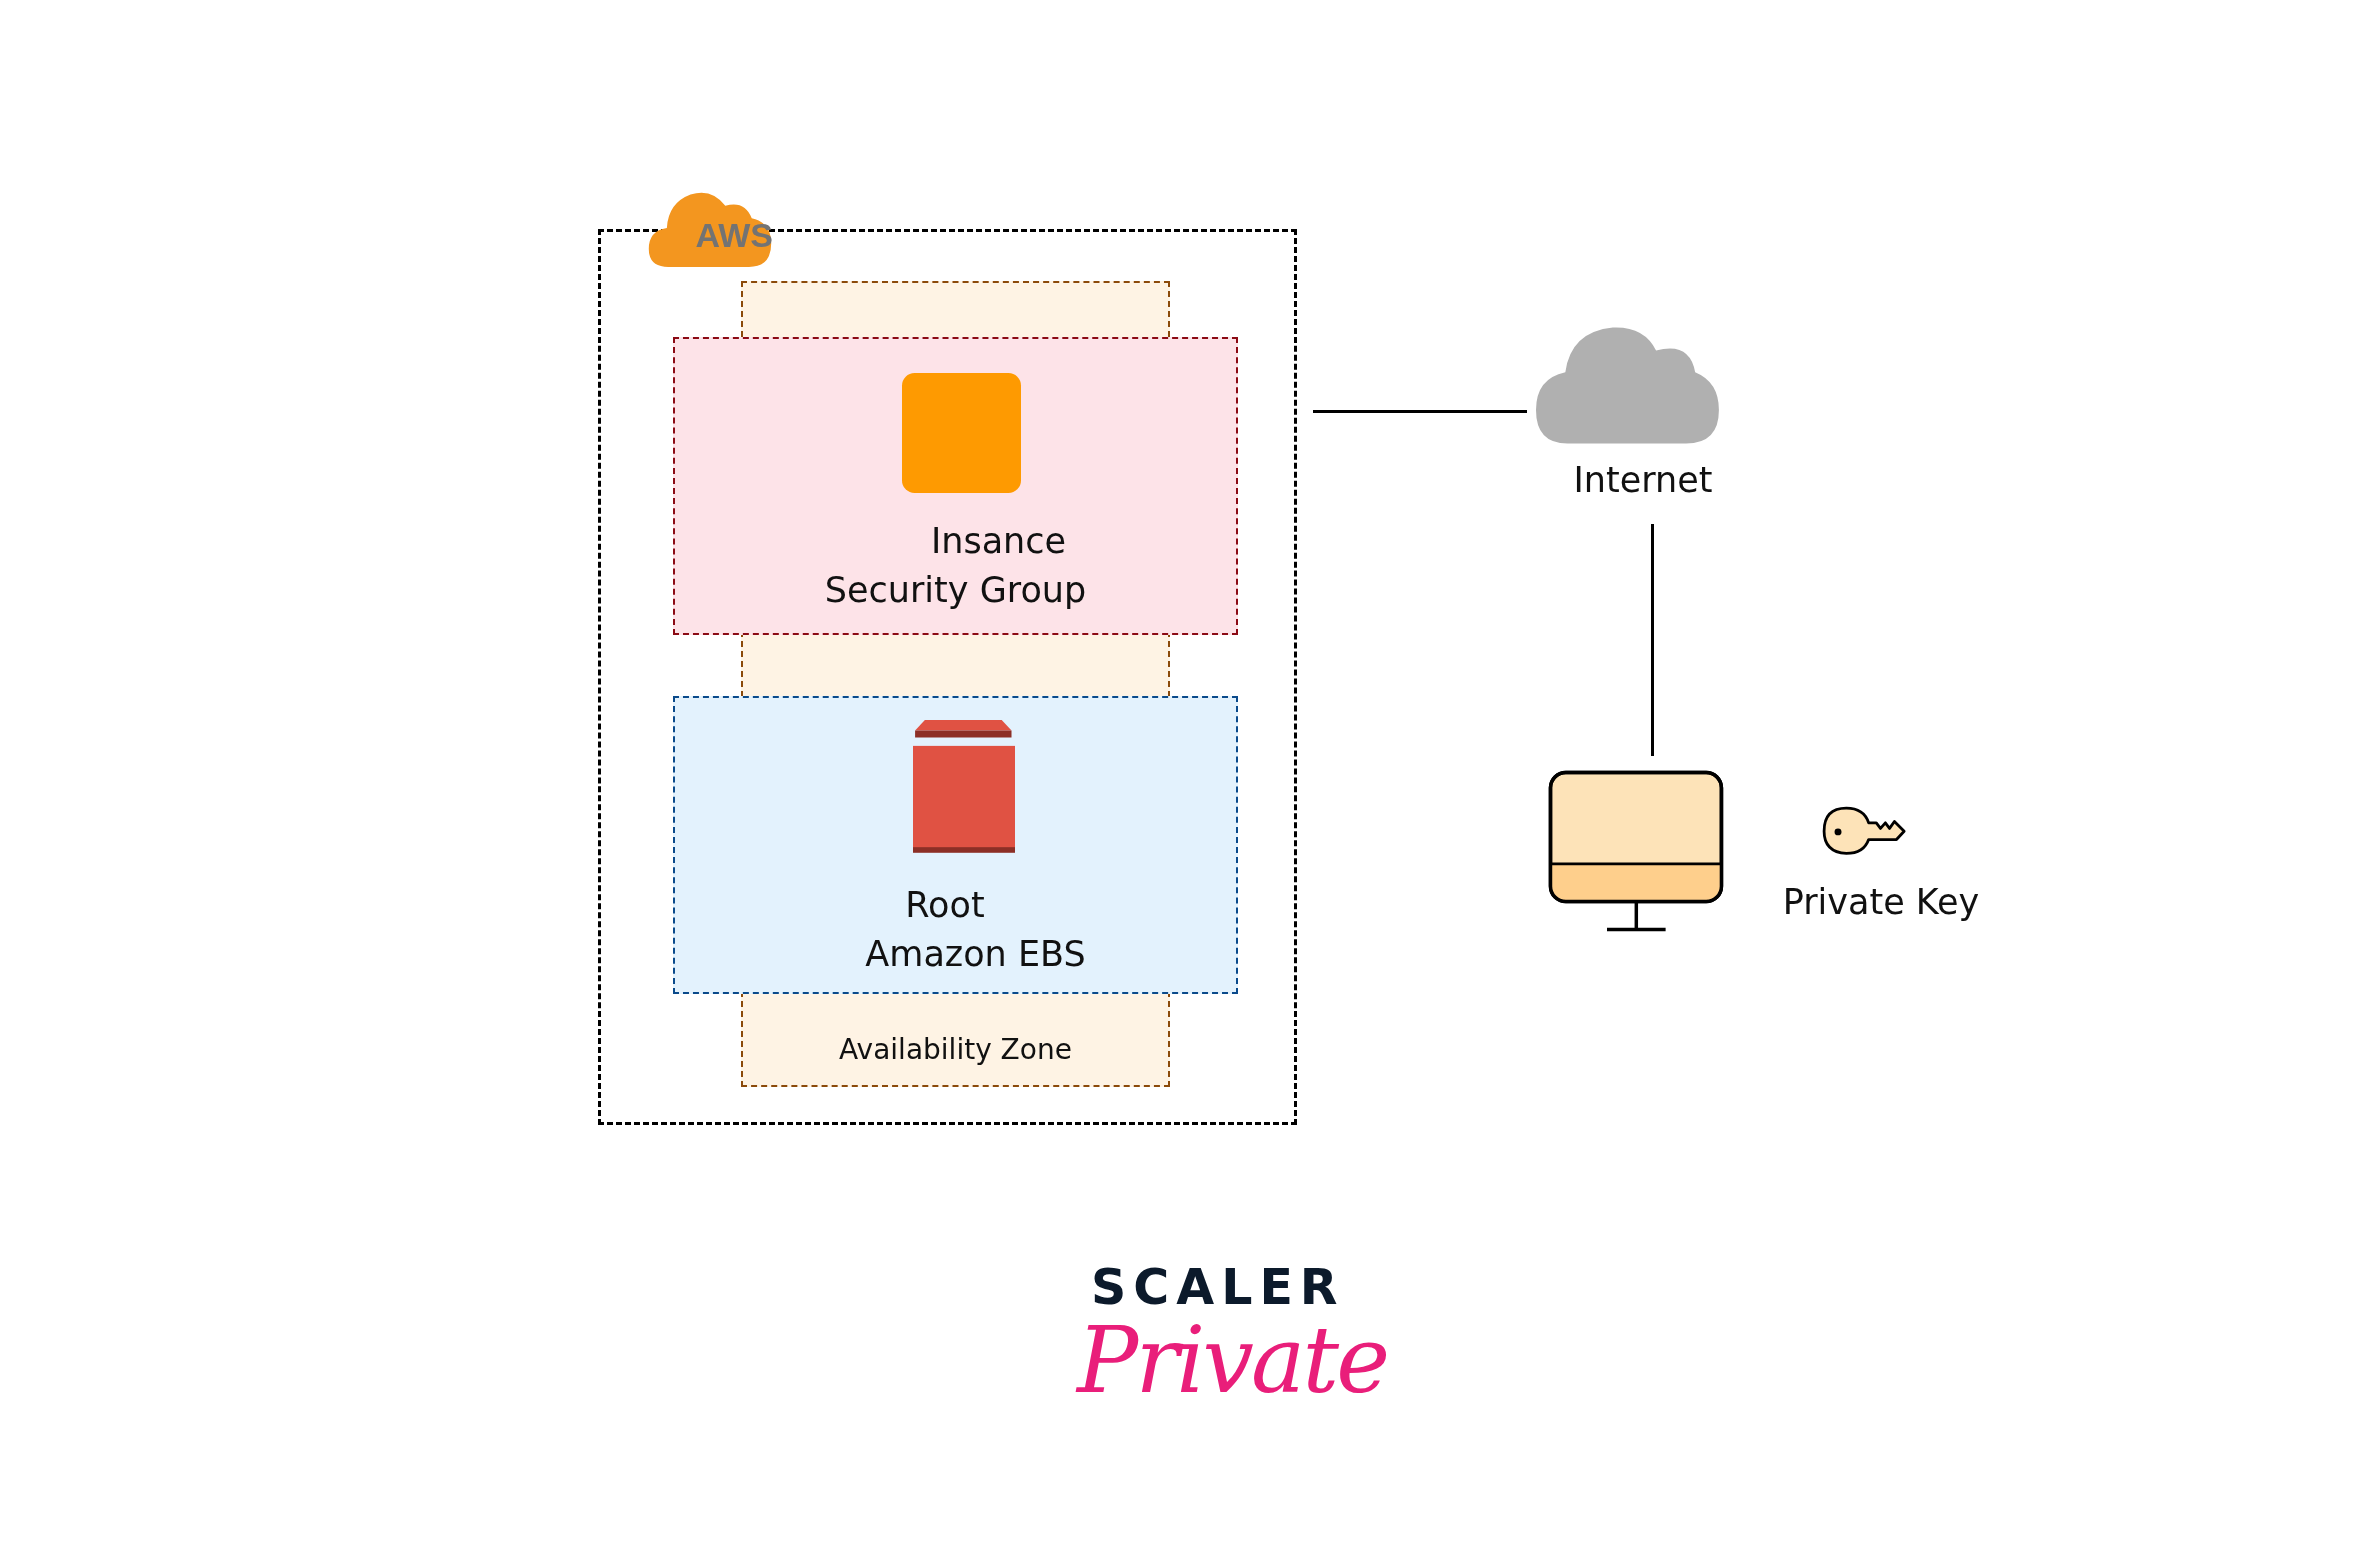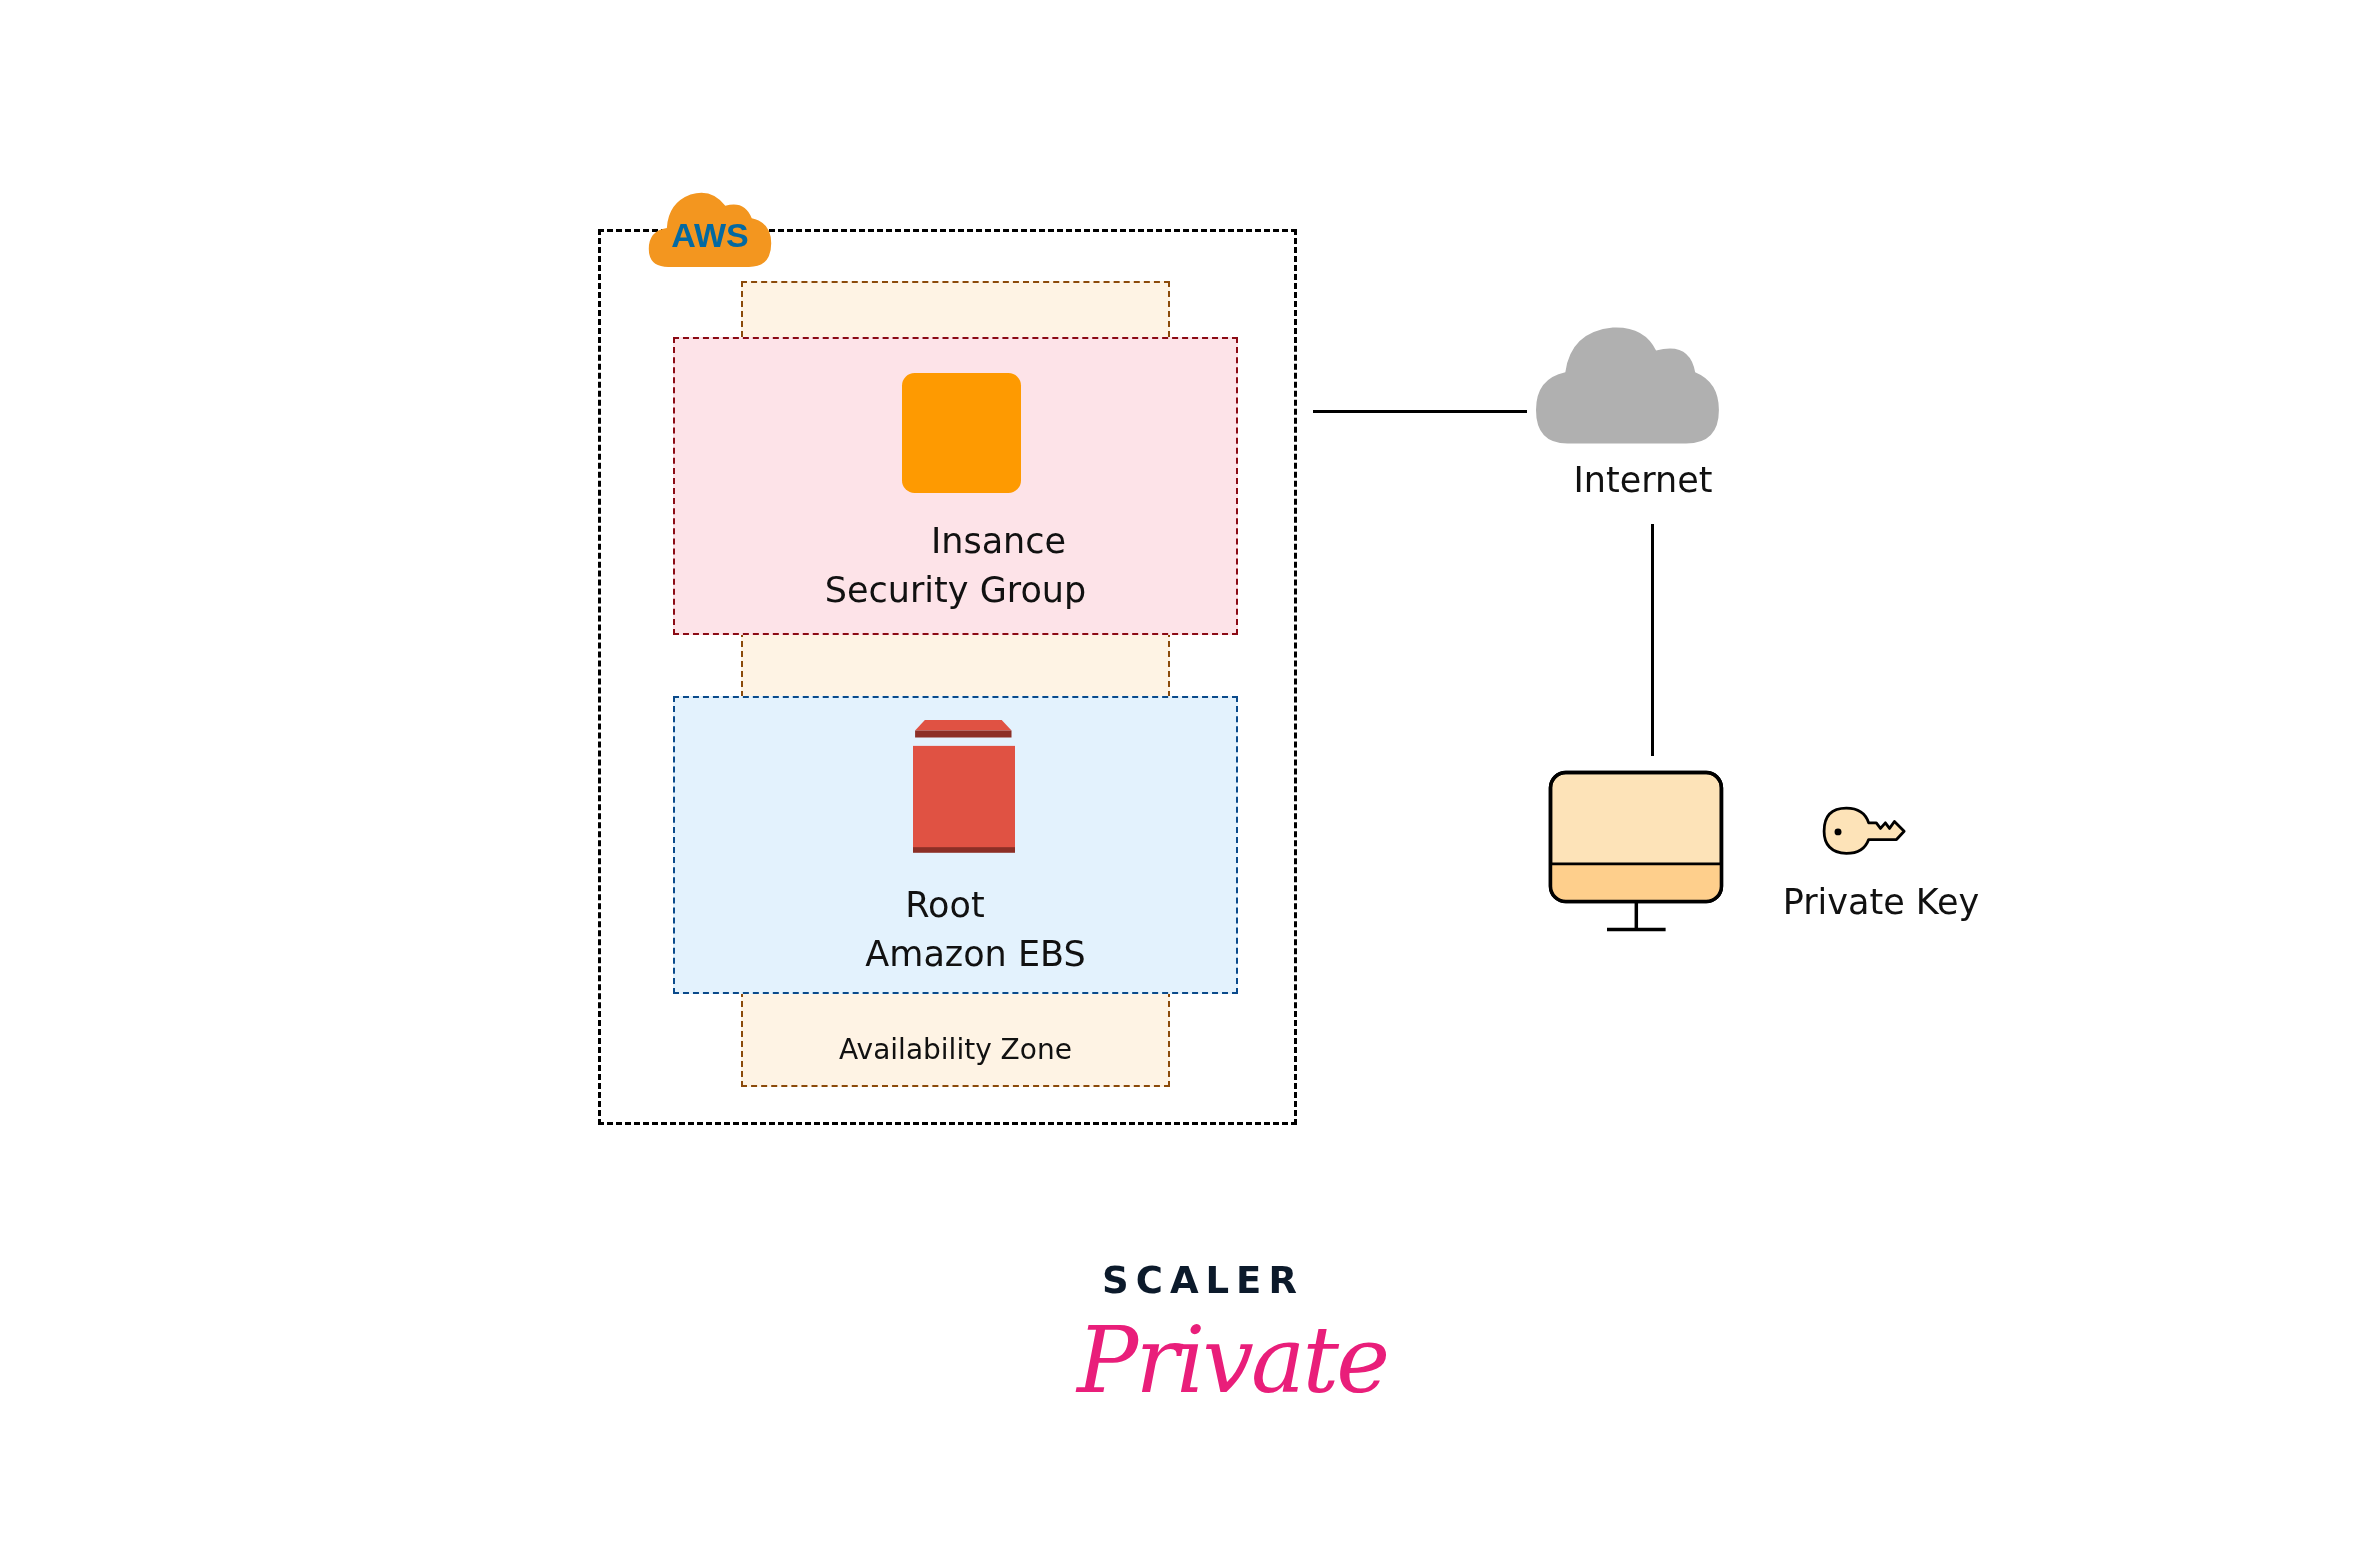--- a/index.html
+++ b/index.html
@@ -14,35 +14,35 @@
             background:#fde3e8; border:2.8px dashed #8b0a14; box-sizing:border-box; }
   .ebs-box { left:673px; top:696px; width:565px; height:298px;
              background:#e3f2fd; border:2.8px dashed #0a4a8b; box-sizing:border-box; }
   .label { text-align:center; color:#111; font-size:35px; line-height:49px; }
   .instance-icon { left:902px; top:373px; width:119px; height:120px;
                    background:#fe9a01; border-radius:12.6px; }
   .line-h { left:1313px; top:410px; width:214px; height:2.8px; background:#000; }
   .line-v { left:1651px; top:524px; width:2.8px; height:232px; background:#000; }
   .logo-scaler { left:1091px; top:1259px; width:224px; text-align:center;
                  font-family:"DejaVu Sans", sans-serif; font-weight:bold;
-                 font-size:37px; letter-spacing:7px; color:#0c1a2b; }
+                 font-size:49px; letter-spacing:7px; color:#0c1a2b; }
   .logo-topics { left:1077px; top:1308px; width:266px; text-align:center;
                  font-family:"DejaVu Serif", serif; font-style:italic;
                  font-size:91px; color:#e91e7a; letter-spacing:-2.8px; }
 </style>
 </head>
 <body>
 
 <div class="abs outer-frame"></div>
 
 <div class="abs" style="left:647px;top:189px;width:126px;height:80px;">
   <svg width="126" height="80" viewBox="0 0 180 115">
     <path d="M30 112 Q2 112 2 86 Q2 60 28 56 Q30 20 62 8 Q92 -2 112 24 Q140 16 150 42 Q178 48 178 78 Q178 112 146 112 Z" fill="#f3961f"></path>
   </svg>
-  <div class="abs" style="left:0;top:26.6px;width:126px;text-align:center;color:#0369a1;font-weight:bold;font-size:34px;font-family:'Liberation Sans',sans-serif;">AWS</div>
+  <div class="abs" style="left:0;top:26.6px;width:126px;text-align:right;color:#737373;font-weight:bold;font-size:34px;font-family:'Liberation Sans',sans-serif;">AWS</div>
 </div>
 
 <div class="abs az-box"></div>
 <div class="abs label" style="left:741px;top:1025px;width:429px;font-size:28px;">Availability Zone</div>
 
 <div class="abs sg-box"></div>
 <div class="abs instance-icon"></div>
 <div class="abs label" style="left:673px;top:517px;width:565px;padding-left:43px;">Insance</div>
 <div class="abs label" style="left:673px;top:566px;width:565px;">Security Group</div>
 

